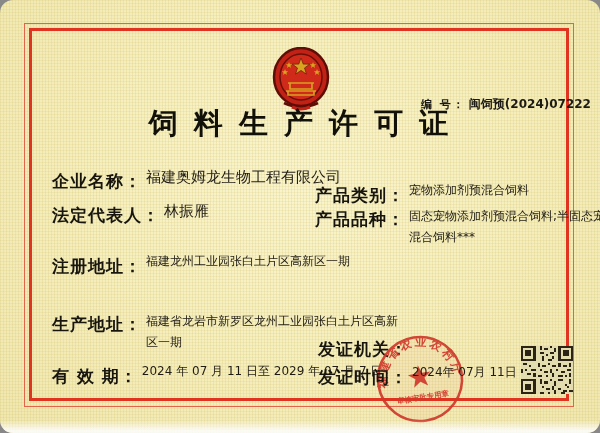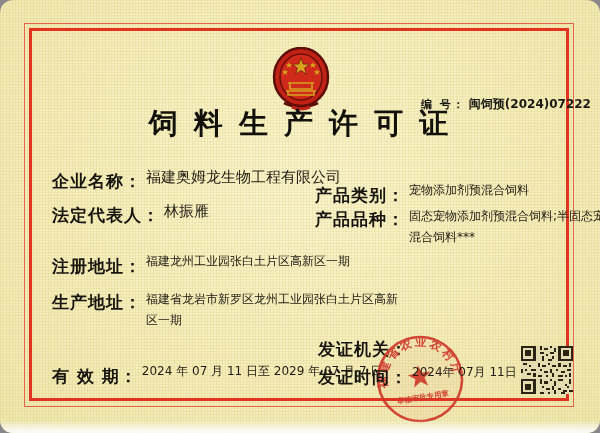--- a/index.html
+++ b/index.html
@@ -74,21 +74,21 @@
   <div class="row" style="left:52px;top:204px">
     <span class="label">法定代表人：</span>
     <span class="value big">林振雁</span>
   </div>
 
   <div class="row" style="left:52px;top:255px">
     <span class="label">注册地址：</span>
     <span class="value">福建龙州工业园张白土片区高新区一期</span>
   </div>
 
-  <div class="row" style="left:52px;top:291px">
+  <div class="row" style="left:52px;top:313px">
     <span class="label">生产地址：</span>
     <span class="value-block">
       <span class="vline">福建省龙岩市新罗区龙州工业园张白土片区高新</span>
       <span class="vline">区一期</span>
     </span>
   </div>
 
   <div class="row" style="left:52px;top:365px">
     <span class="label">有 效 期：</span>
     <span class="value">2024 年 07 月 11 日至 2029 年 07 月 7 日</span>

